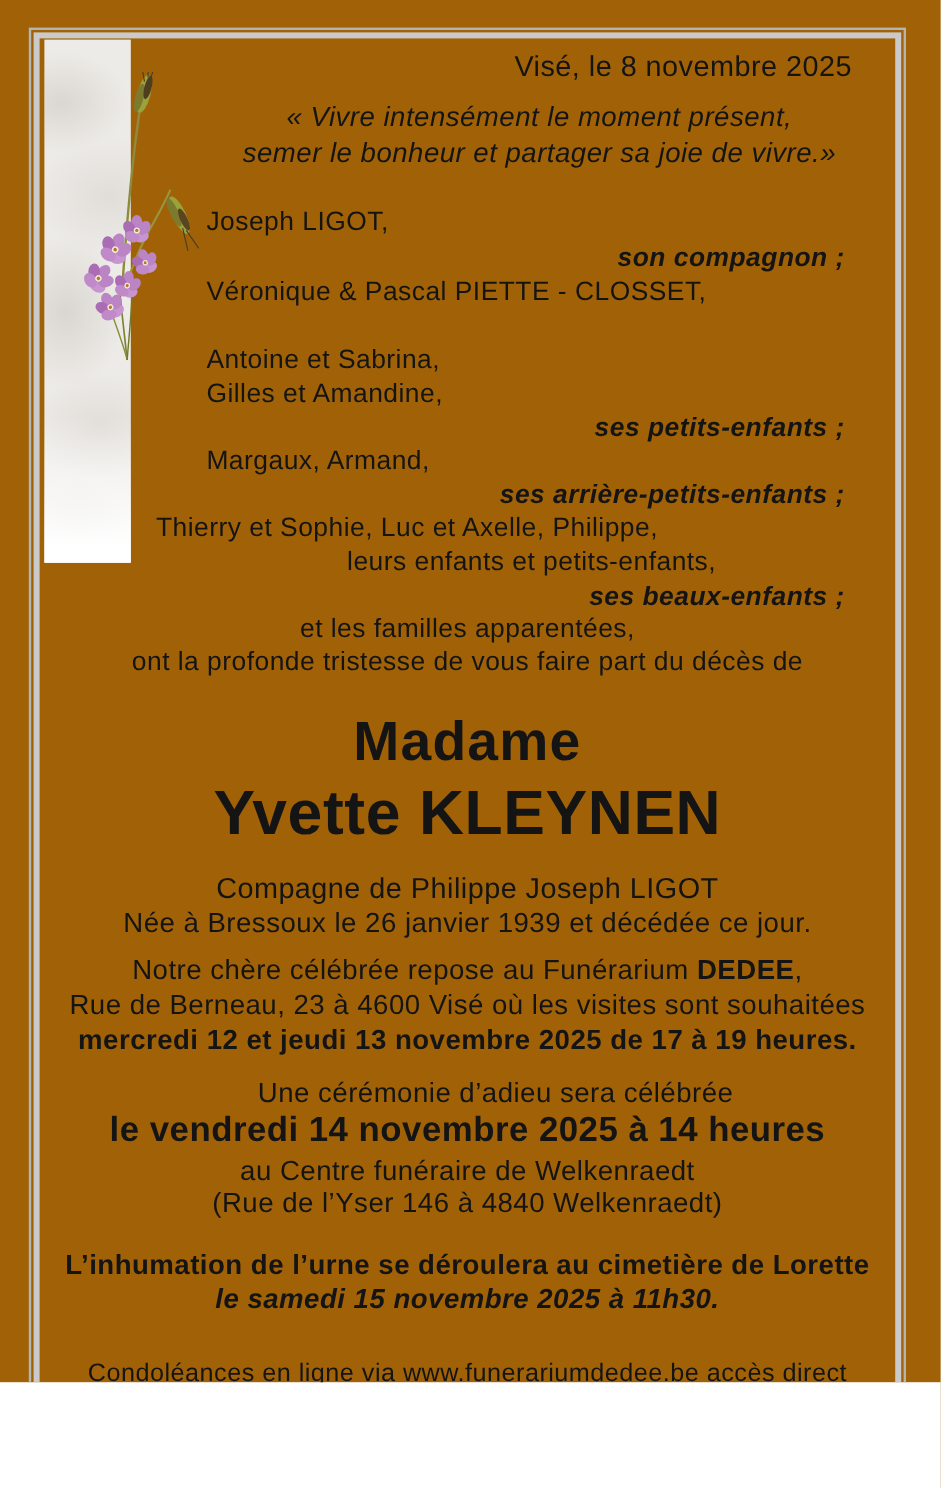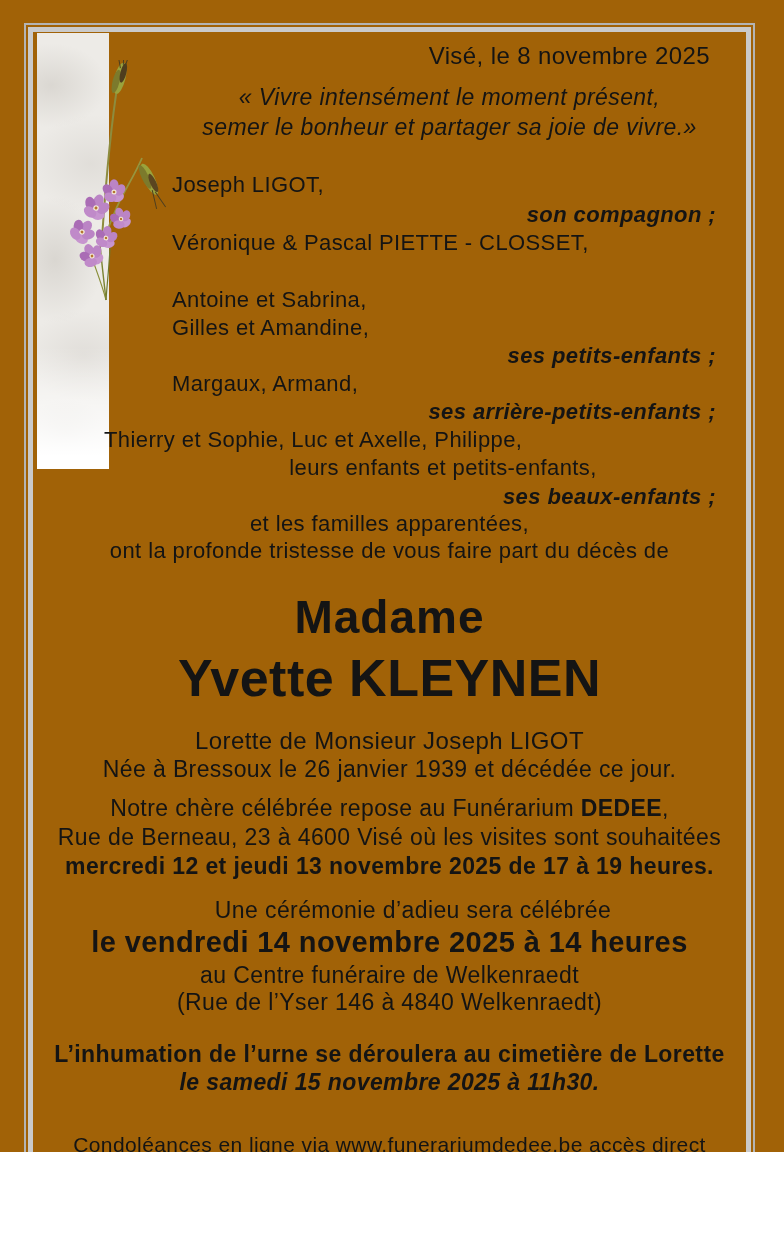--- a/index.html
+++ b/index.html
@@ -30,21 +30,21 @@
     background:linear-gradient(to bottom, rgba(255,255,255,0) 72%, #ffffff 97%);
   }
   .flower { position:absolute; left:58px; top:60px; width:112px; height:248px; }
 
   
   .txt { position:absolute; left:33px; right:38px; font-size:22px; letter-spacing:0.4px; line-height:1.18; }
   .center { text-align:center; }
   .right  { text-align:right; }
   .names  { padding-left:139px; }
   .quote  { font-style:italic; margin-left:120px; text-align:center; font-size:23px; }
-  .rel    { font-weight:bold; font-style:italic; text-align:right; padding-right:30px; font-size:22px; }
+  .rel    { font-weight:bold; font-style:italic; text-align:right; padding-right:42px; font-size:22px; }
   .b      { font-weight:bold; }
   .pre    { white-space:pre-wrap; }
   .title1 { font-size:46px; font-weight:bold; letter-spacing:1px; }
   .title2 { font-size:52px; font-weight:bold; letter-spacing:0.5px; }
 </style>
 </head>
 <body>
 
 <div class="page">
 
@@ -106,30 +106,30 @@
 
   <div class="txt names" style="top:230px">Véronique &amp; Pascal PIETTE - CLOSSET,</div>
 
   <div class="txt names" style="top:287px">Antoine et Sabrina,</div>
   <div class="txt names" style="top:315px">Gilles et Amandine,</div>
   <div class="txt rel" style="top:343px">ses petits-enfants ;</div>
 
   <div class="txt names" style="top:371px">Margaux, Armand,</div>
   <div class="txt rel" style="top:399px">ses arrière-petits-enfants ;</div>
 
-  <div class="txt" style="top:427px; padding-left:71px;">Thierry et Sophie, Luc et Axelle, Philippe,</div>
+  <div class="txt" style="top:427px; padding-left:97px;">Thierry et Sophie, Luc et Axelle, Philippe,</div>
   <div class="txt center" style="top:455px; margin-left:143px; margin-right:36px;">leurs enfants et petits-enfants,</div>
   <div class="txt rel" style="top:484px">ses beaux-enfants ;</div>
 
   <div class="txt center" style="top:511px">et les familles apparentées,</div>
   <div class="txt center" style="top:538px">ont la profonde tristesse de vous faire part du décès de</div>
 
   <div class="txt center title1" style="top:590px">Madame</div>
   <div class="txt center title2" style="top:648px">Yvette KLEYNEN</div>
-  <div class="txt center" style="top:727px; font-size:24px;">Lorette de Monsieur Joseph LIGOT</div>
+  <div class="txt center" style="top:727px; font-size:24px;">Compagne de Philippe Joseph LIGOT</div>
   <div class="txt center" style="top:756px; font-size:23px;">Née à Bressoux le 26 janvier 1939 et décédée ce jour.</div>
 
   <div class="txt center" style="top:795px; font-size:23px;"><span>Notre chère célébrée repose au Funérarium </span><span class="b">DEDEE</span><span>,</span></div>
   <div class="txt center" style="top:824px; font-size:23px;">Rue de Berneau, 23 à 4600 Visé où les visites sont souhaitées</div>
   <div class="txt center b" style="top:853px; font-size:23px;">mercredi 12 et jeudi 13 novembre 2025 de 17 à 19 heures.</div>
 
   <div class="txt center" style="top:897px; font-size:23px;padding-left:47px;">Une cérémonie d’adieu sera célébrée</div>
   <div class="txt center b" style="top:925px; font-size:29px;">le vendredi 14 novembre 2025 à 14 heures</div>
   <div class="txt center" style="top:962px; font-size:23px;">au Centre funéraire de Welkenraedt</div>
   <div class="txt center" style="top:989px; font-size:23px;">(Rue de l’Yser 146 à 4840 Welkenraedt)</div>

